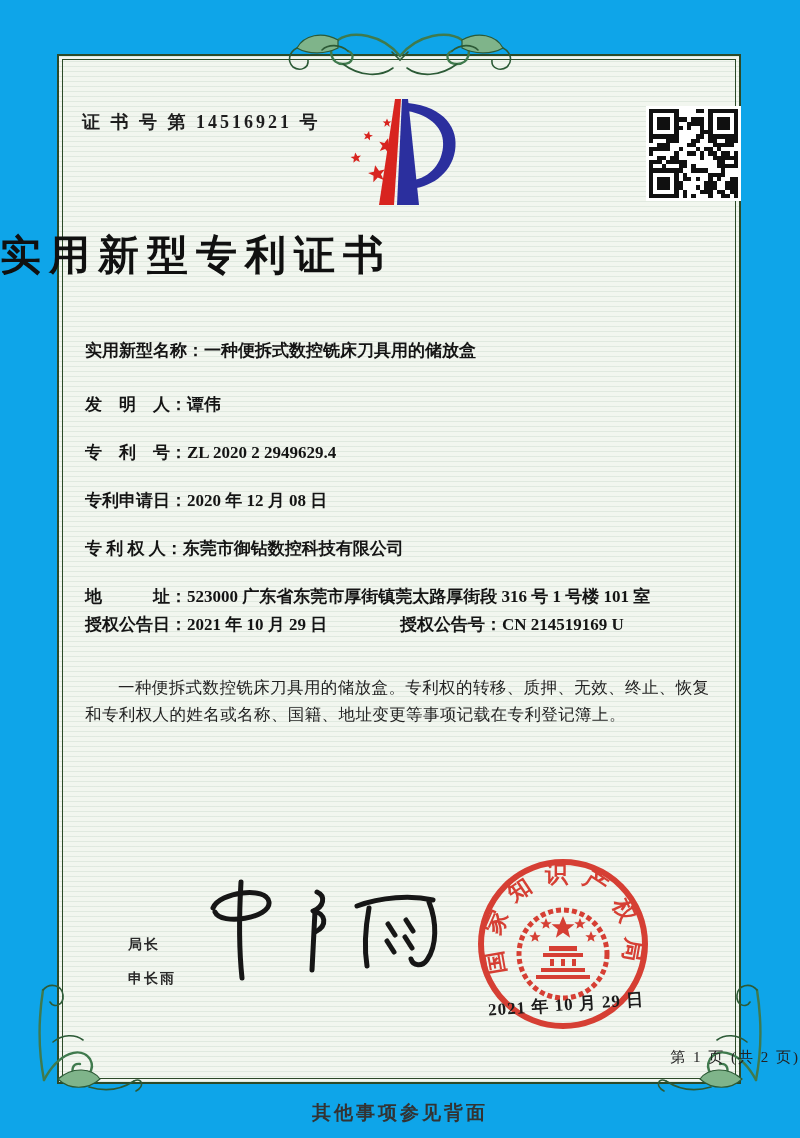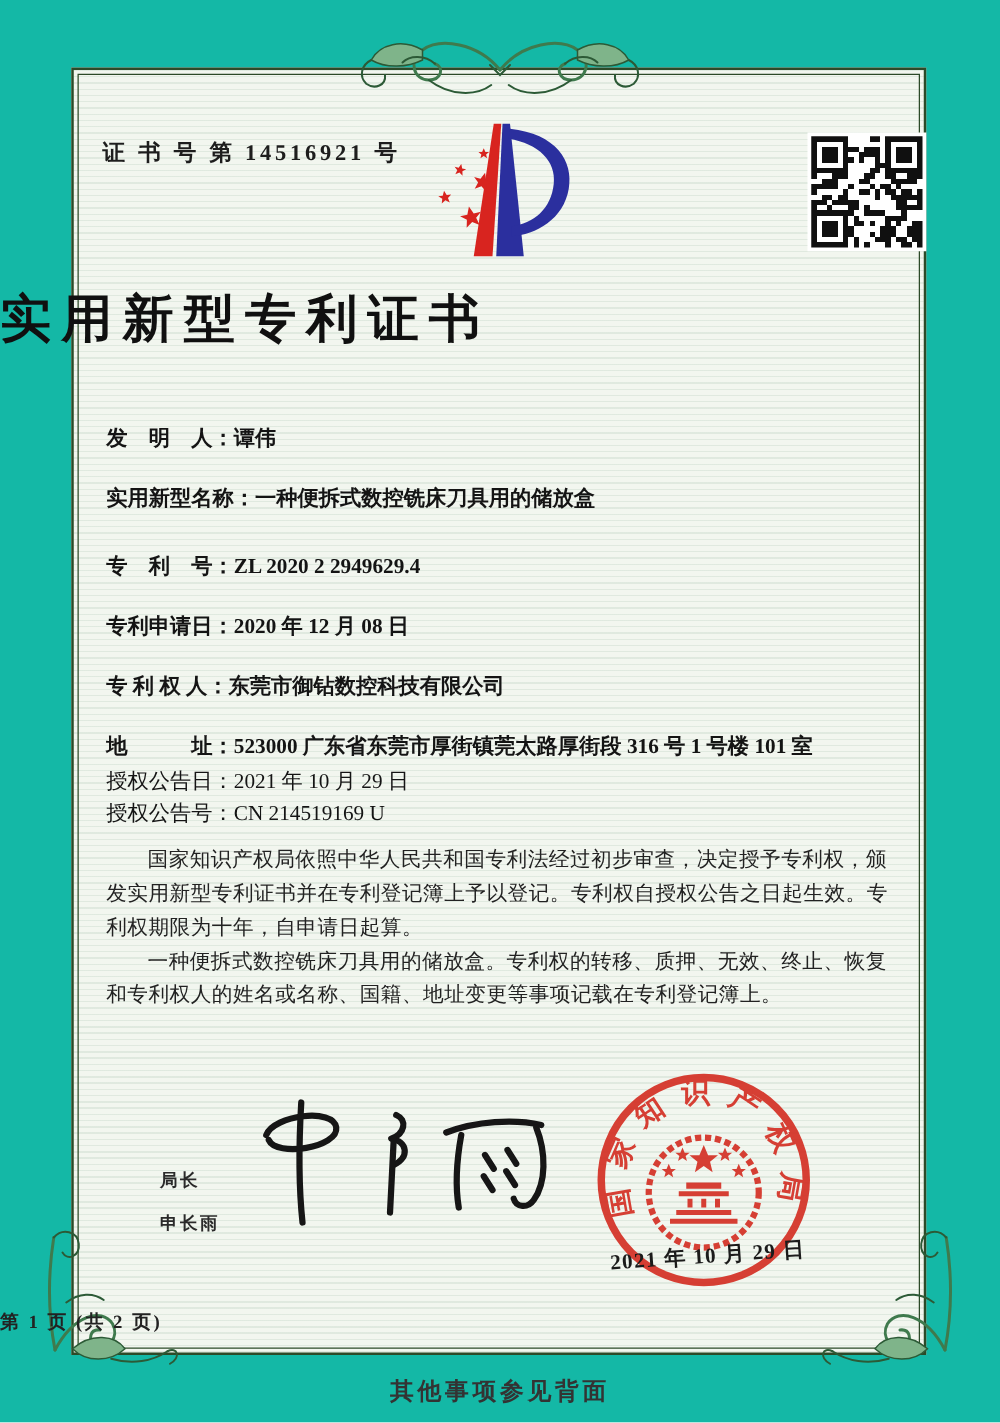--- a/index.html
+++ b/index.html
@@ -4,21 +4,21 @@
 <style>
   html,body{margin:0;padding:0;}
   body{
     width:800px;height:1138px;
     background:#f7f6f2;
     font-family:"Liberation Serif","DejaVu Serif",serif;
     color:#141414;
     position:relative;
     overflow:hidden;
   }
-  .page{position:absolute;inset:0;background:#14b8a6;}
+  .page{position:absolute;inset:0;background:#0ea5e9;}
 
   
   .frame{
     position:absolute;left:57px;top:54px;width:684px;height:1030px;
     border:2px solid var(--frame-green,#2c4a28);
     background:
       repeating-linear-gradient(180deg,
         rgba(150,182,160,0.20) 0px, rgba(150,182,160,0.20) 1px,
         rgba(255,255,255,0) 1px, rgba(255,255,255,0) 5px),
       #f2f6ef;
@@ -53,21 +53,21 @@
     letter-spacing:8px;color:#101010;
   }
 
   
   .fields{position:absolute;left:85px;top:338px;width:638px;font-size:17px;line-height:26px;}
   .field-row{display:flex;margin-bottom:22px;font-weight:700;}
   .field-row.first{margin-bottom:28px;}
   .field-row.addr{margin-bottom:2px;justify-content:flex-end;}
   .flabel{white-space:pre;}
   .fvalue{flex:1;}
-  .grant-row{display:flex;font-weight:400;flex-direction:column;}
+  .grant-row{display:flex;font-weight:700;}
   .grant-left{width:315px;display:flex;}
   .grant-right{flex:1;display:flex;}
 
   
   .body-text{
     position:absolute;left:85px;top:674px;width:640px;
     font-size:16.5px;line-height:27px;letter-spacing:0.4px;color:#222;
   }
   .body-text p{margin:0;text-indent:2em;}
 
@@ -84,22 +84,22 @@
   .seal-fill{fill:var(--seal-red,#d43226);}
   .seal-text{font-size:23px;font-weight:700;fill:var(--seal-red,#d43226);letter-spacing:13px;font-family:"Liberation Serif","DejaVu Serif",serif;}
   .seal-date{
     position:absolute;left:488px;top:992px;width:190px;
     font-size:17px;font-weight:700;color:#1b1b1b;letter-spacing:1px;
     transform:rotate(-4deg);
   }
 
   
   .page-footer{
-    position:absolute;left:0;top:1048px;width:100%;text-align:left;
-    font-size:15px;font-weight:700;letter-spacing:2px;color:#222;
+    position:absolute;left:0;top:1048px;width:100%;text-align:right;
+    font-size:15px;font-weight:400;letter-spacing:2px;color:#222;
   }
   .back-note{
     position:absolute;left:0;top:1100px;width:100%;text-align:center;
     font-size:19px;font-weight:700;letter-spacing:3px;color:#333;
   }
 </style>
 </head>
 <body>
 
 <div class="page">
@@ -314,27 +314,27 @@
           <rect x="0" y="14" width="7" height="7"></rect>
           <rect x="1" y="15" width="5" height="5" fill="#fff"></rect>
           <rect x="2" y="16" width="3" height="3"></rect>
         </g>
       </svg>
   </div>
 
   <div class="title">实用新型专利证书</div>
 
   <div class="fields">
+    <div class="field-row first">
+      <span class="flabel">实用新型名称：</span>
+      <span class="fvalue">一种便拆式数控铣床刀具用的储放盒</span>
+    </div>
     <div class="field-row">
       <span class="flabel">发　明　人：</span>
       <span class="fvalue">谭伟</span>
-    </div>
-    <div class="field-row first">
-      <span class="flabel">实用新型名称：</span>
-      <span class="fvalue">一种便拆式数控铣床刀具用的储放盒</span>
     </div>
     <div class="field-row">
       <span class="flabel">专　利　号：</span>
       <span class="fvalue">ZL 2020 2 2949629.4</span>
     </div>
     <div class="field-row">
       <span class="flabel">专利申请日：</span>
       <span class="fvalue">2020 年 12 月 08 日</span>
     </div>
     <div class="field-row">
@@ -351,21 +351,20 @@
         <span>2021 年 10 月 29 日</span>
       </span>
       <span class="grant-right">
         <span class="flabel">授权公告号：</span>
         <span>CN 214519169 U</span>
       </span>
     </div>
   </div>
 
   <div class="body-text">
-    <p>国家知识产权局依照中华人民共和国专利法经过初步审查，决定授予专利权，颁发实用新型专利证书并在专利登记簿上予以登记。专利权自授权公告之日起生效。专利权期限为十年，自申请日起算。</p>
     <p>一种便拆式数控铣床刀具用的储放盒。专利权的转移、质押、无效、终止、恢复和专利权人的姓名或名称、国籍、地址变更等事项记载在专利登记簿上。</p>
   </div>
 
   <div class="signer title-line">局长</div>
   <div class="signer name-line">申长雨</div>
 
   <div class="handwriting">
     <svg viewBox="0 0 265 118" width="265" height="118">
       <path d="M28,32 C34,16 82,10 84,26 C86,42 36,50 30,36"></path>
       <path d="M56,6 C54,40 54,74 57,102"></path>

